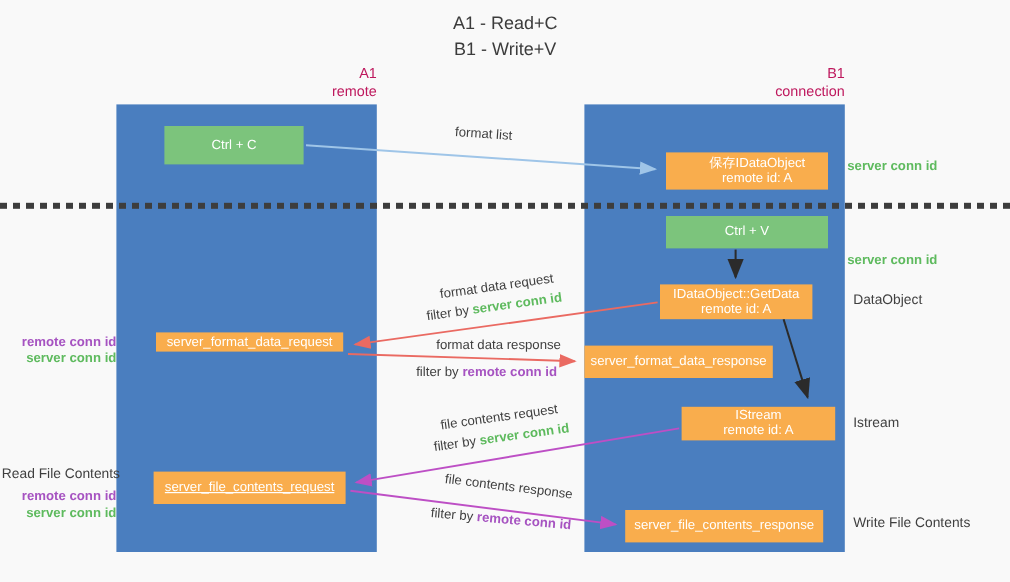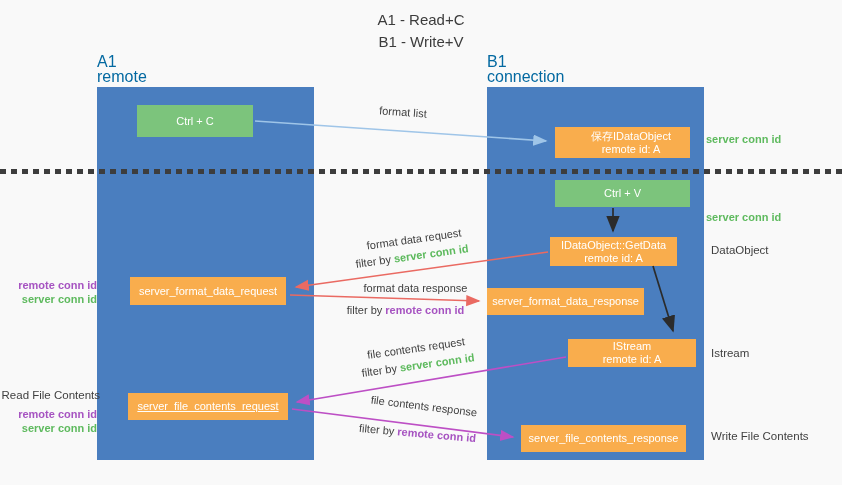--- a/index.html
+++ b/index.html
@@ -19,24 +19,24 @@
     left: 0; top: 9px;
     width: 842px;
     text-align: center;
     font-size: 15px;
     line-height: 22px;
     color: #3c3c3c;
   }
   .lane-header {
     position: absolute;
     width: 217px;
-    text-align: left;
-    font-size: 16px;
+    text-align: right;
+    font-size: 12px;
     line-height: 15px;
-    color: #0369a1;
+    color: #be185d;
     top: 54px;
   }
   .lane {
     position: absolute;
     top: 87px;
     width: 217px;
     height: 373px;
     background: var(--lane-blue, #4a7ebf);
   }
   .divider {
@@ -141,21 +141,21 @@
 
   <div class="node green" style="left:555px;top:180px;width:135px;height:27px;align-items:center;">
     <div>Ctrl + V</div>
   </div>
 
   <div class="node orange" style="left:550px;top:237px;width:127px;height:29px;">
     <div>IDataObject::GetData</div>
     <div>remote id: A</div>
   </div>
 
-  <div class="node orange" style="left:130px;top:277px;width:156px;height:28px;">
+  <div class="node orange" style="left:130px;top:277px;width:156px;height:16px;">
     <div>server_format_data_request</div>
   </div>
 
   <div class="node orange" style="left:487px;top:288px;width:157px;height:27px;">
     <div>server_format_data_response</div>
   </div>
 
   <div class="node orange" style="left:568px;top:339px;width:128px;height:28px;">
     <div>IStream</div>
     <div>remote id: A</div>

